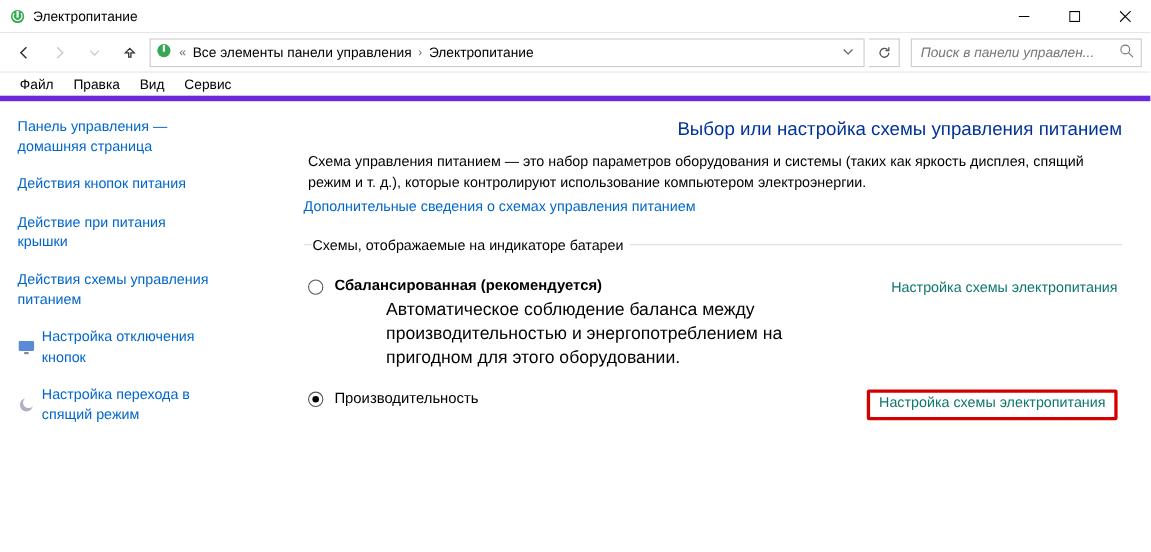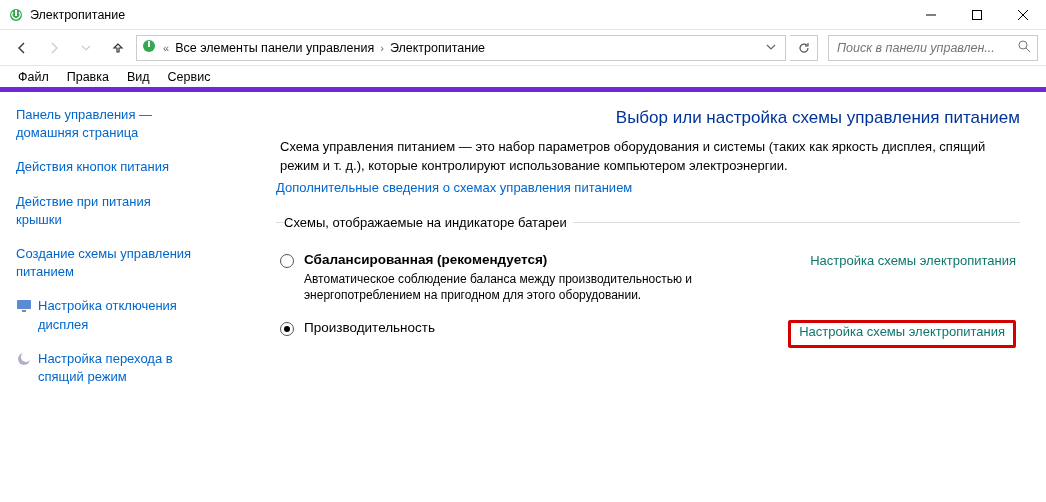--- a/index.html
+++ b/index.html
@@ -94,21 +94,21 @@
     padding: 14px 10px 14px 16px;
     border-right: none;
   }
   .side-link {
     color:#0066cc;
     font-size:13px;
     margin-bottom: 16px;
     cursor:pointer;
     line-height:1.4;
     display:flex;
-    align-items:flex-start;
+    align-items:center;
     gap:6px;
   }
   .side-link .sicon { width:16px; height:16px; flex-shrink:0; margin-top:1px; }
 
   .main {
     flex:1;
     padding: 16px 26px 16px 26px;
   }
   .main h1 {
     font-size: 17px;
@@ -144,22 +144,23 @@
     position:relative; background:#fff;
   }
   .plan .radio.selected::after {
     content:""; position:absolute; left:3px; top:3px;
     width:6px; height:6px; border-radius:50%; background:#000;
   }
   .plan .plabel { flex:1; }
   .plan .plabel .pname { font-size:13.5px; }
   .plan .plabel .pname b { font-weight:700; }
   .plan .plabel .pdesc {
-    font-size:12px; margin-top:4px; line-height:1.4;
+    font-size:16px; margin-top:4px; line-height:1.4;
     max-width: 430px;
+    margin-left: 47px;
   }
   .plan .pconfig {
     color:#0f766e; font-size:13px; white-space:nowrap;
     padding-top:1px;
   }
   .hl-red {
     border: 3px solid #d40000;
     border-radius:2px;
     padding: 6px 8px;
   }
@@ -276,34 +277,34 @@
       <span>Действия кнопок питания</span>
     </div>
     <div class="side-link">
       <span>
         <span>Действие при питания</span><br>
         <span>крышки</span>
       </span>
     </div>
     <div class="side-link">
       <span>
-        <span>Создание схемы управления</span><br>
+        <span>Действия схемы управления</span><br>
         <span>питанием</span>
       </span>
     </div>
     <div class="side-link">
       <span class="sicon">
         <svg viewBox="0 0 16 16">
             <rect x="1" y="2" width="14" height="9" rx="1" fill="#5a8bd6"></rect>
             <rect x="6" y="12" width="4" height="2" fill="#888"></rect>
           </svg>
       </span>
       <span>
         <span>Настройка отключения</span><br>
-        <span>дисплея</span>
+        <span>кнопок</span>
       </span>
     </div>
     <div class="side-link">
       <span class="sicon">
         <svg viewBox="0 0 16 16">
             <circle cx="8" cy="8" r="6" fill="#b0b0c8"></circle>
             <circle cx="10" cy="6" r="5" fill="#fff"></circle>
           </svg>
       </span>
       <span>

